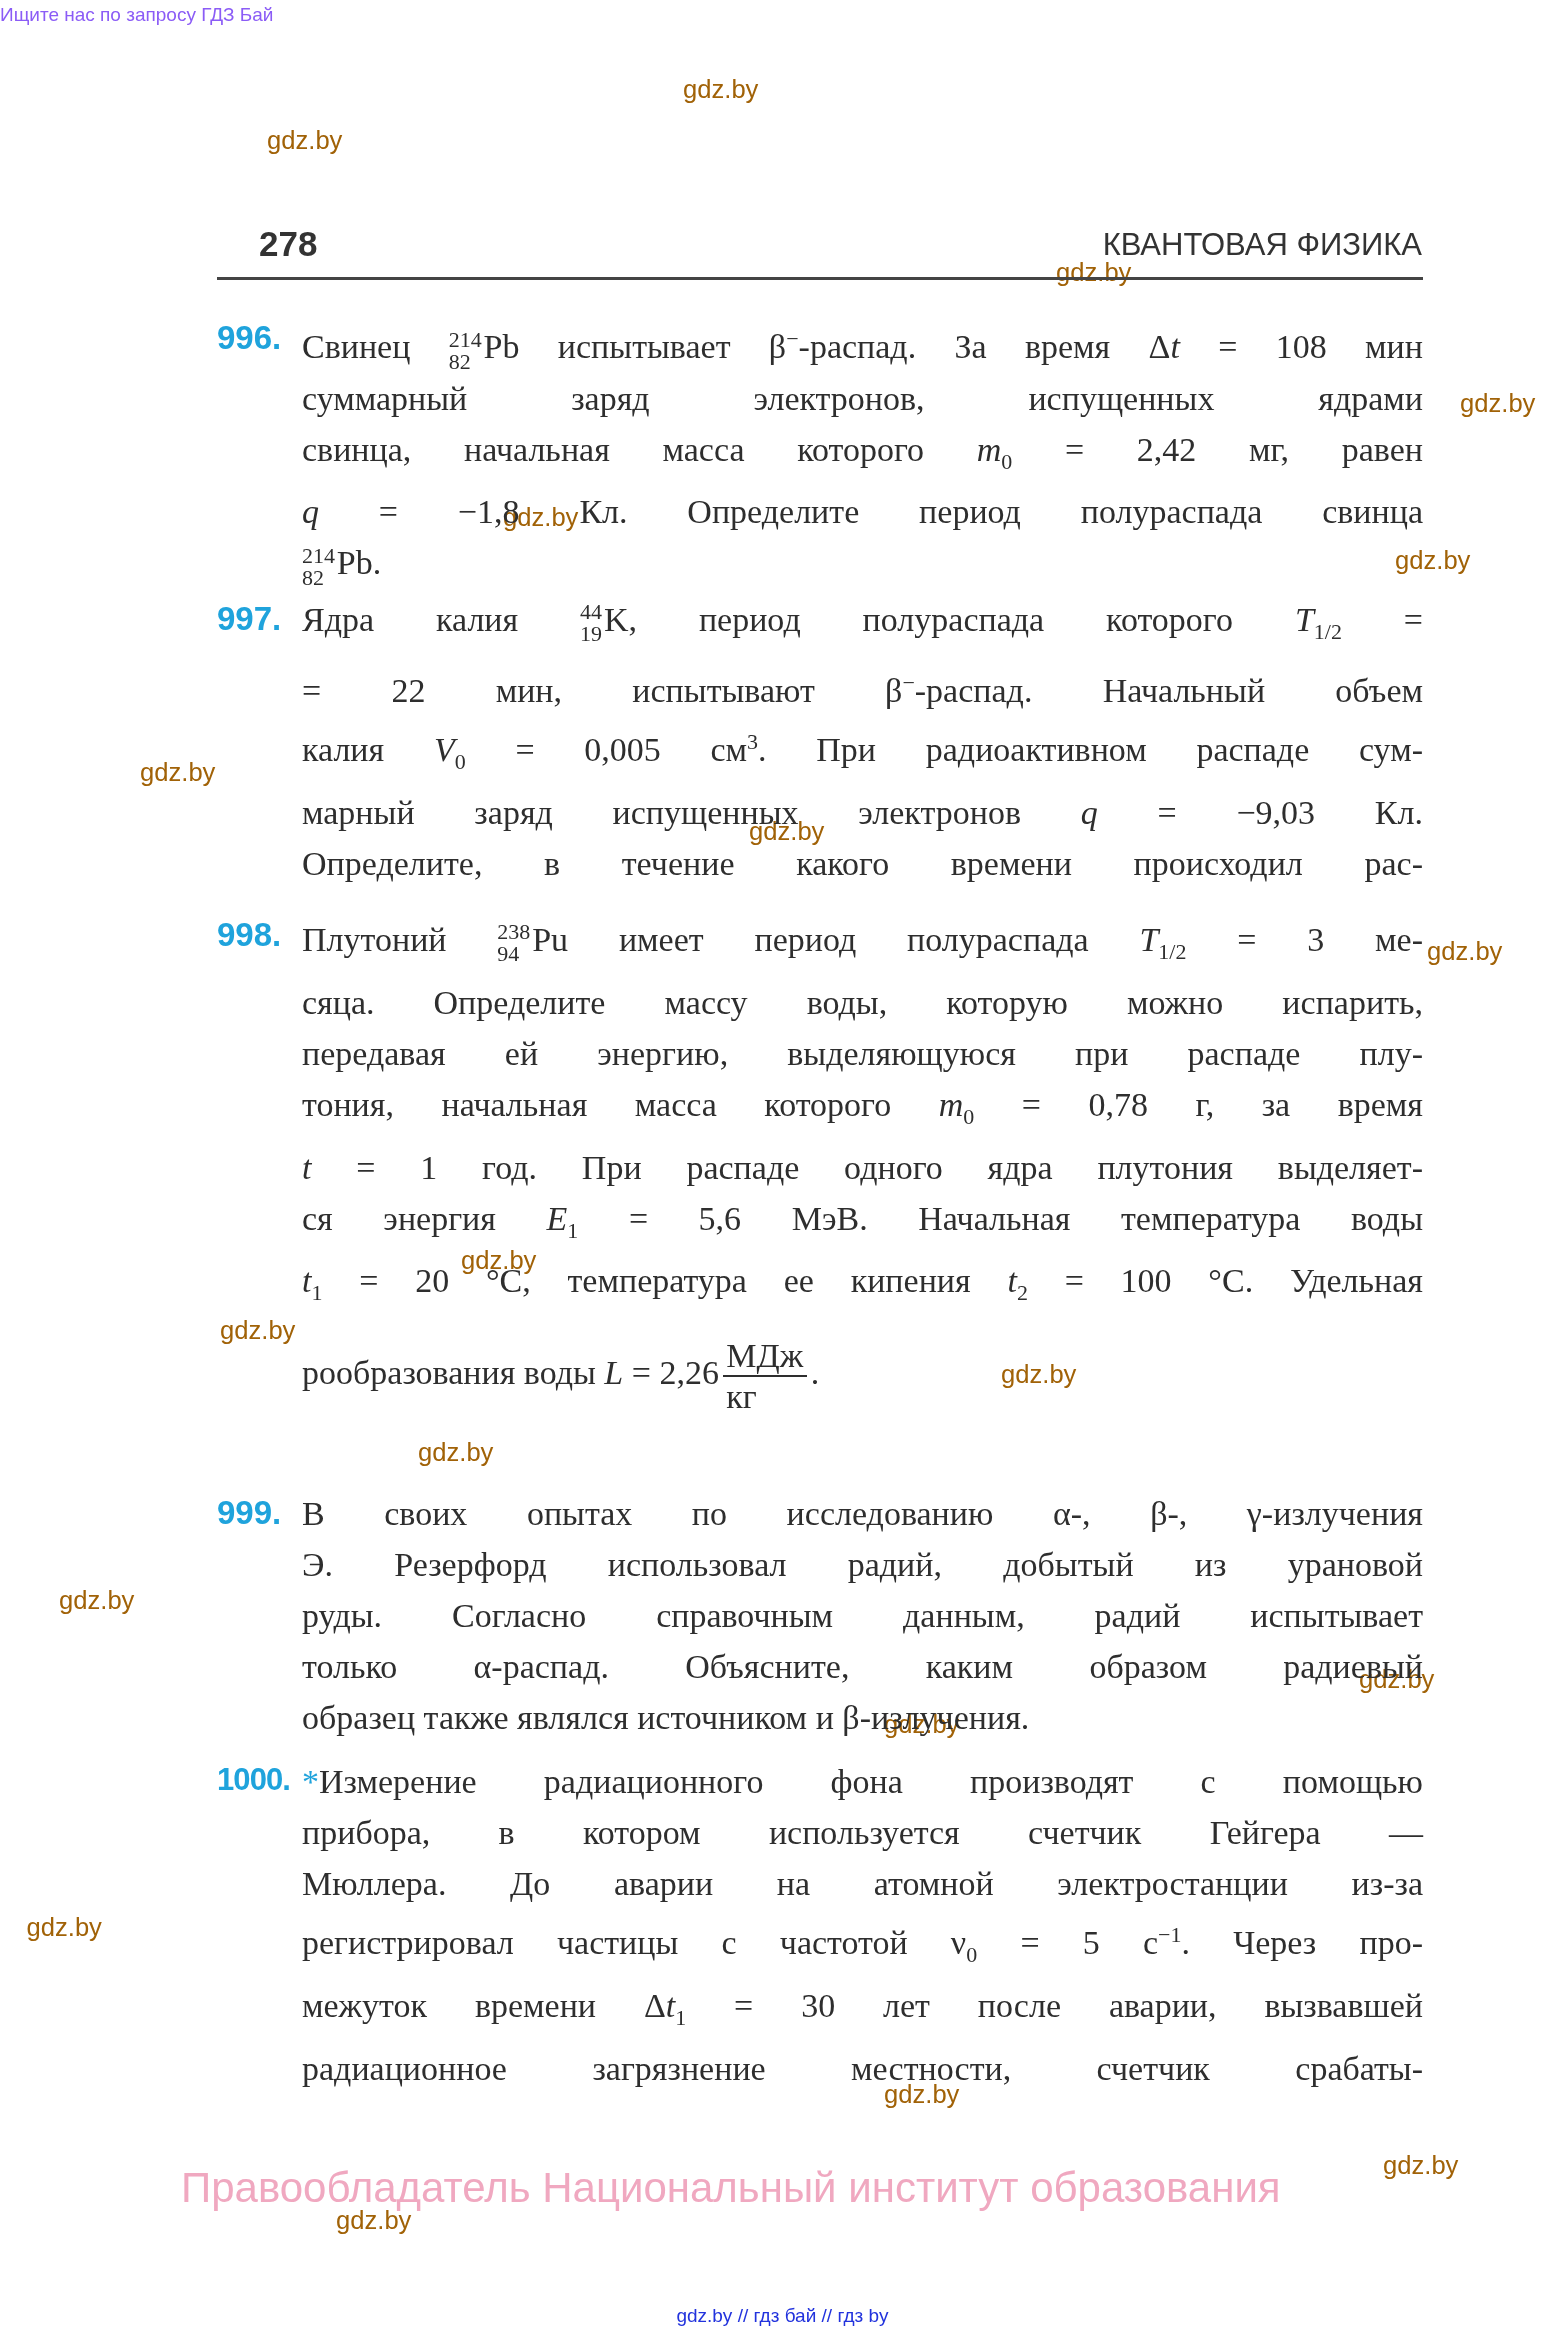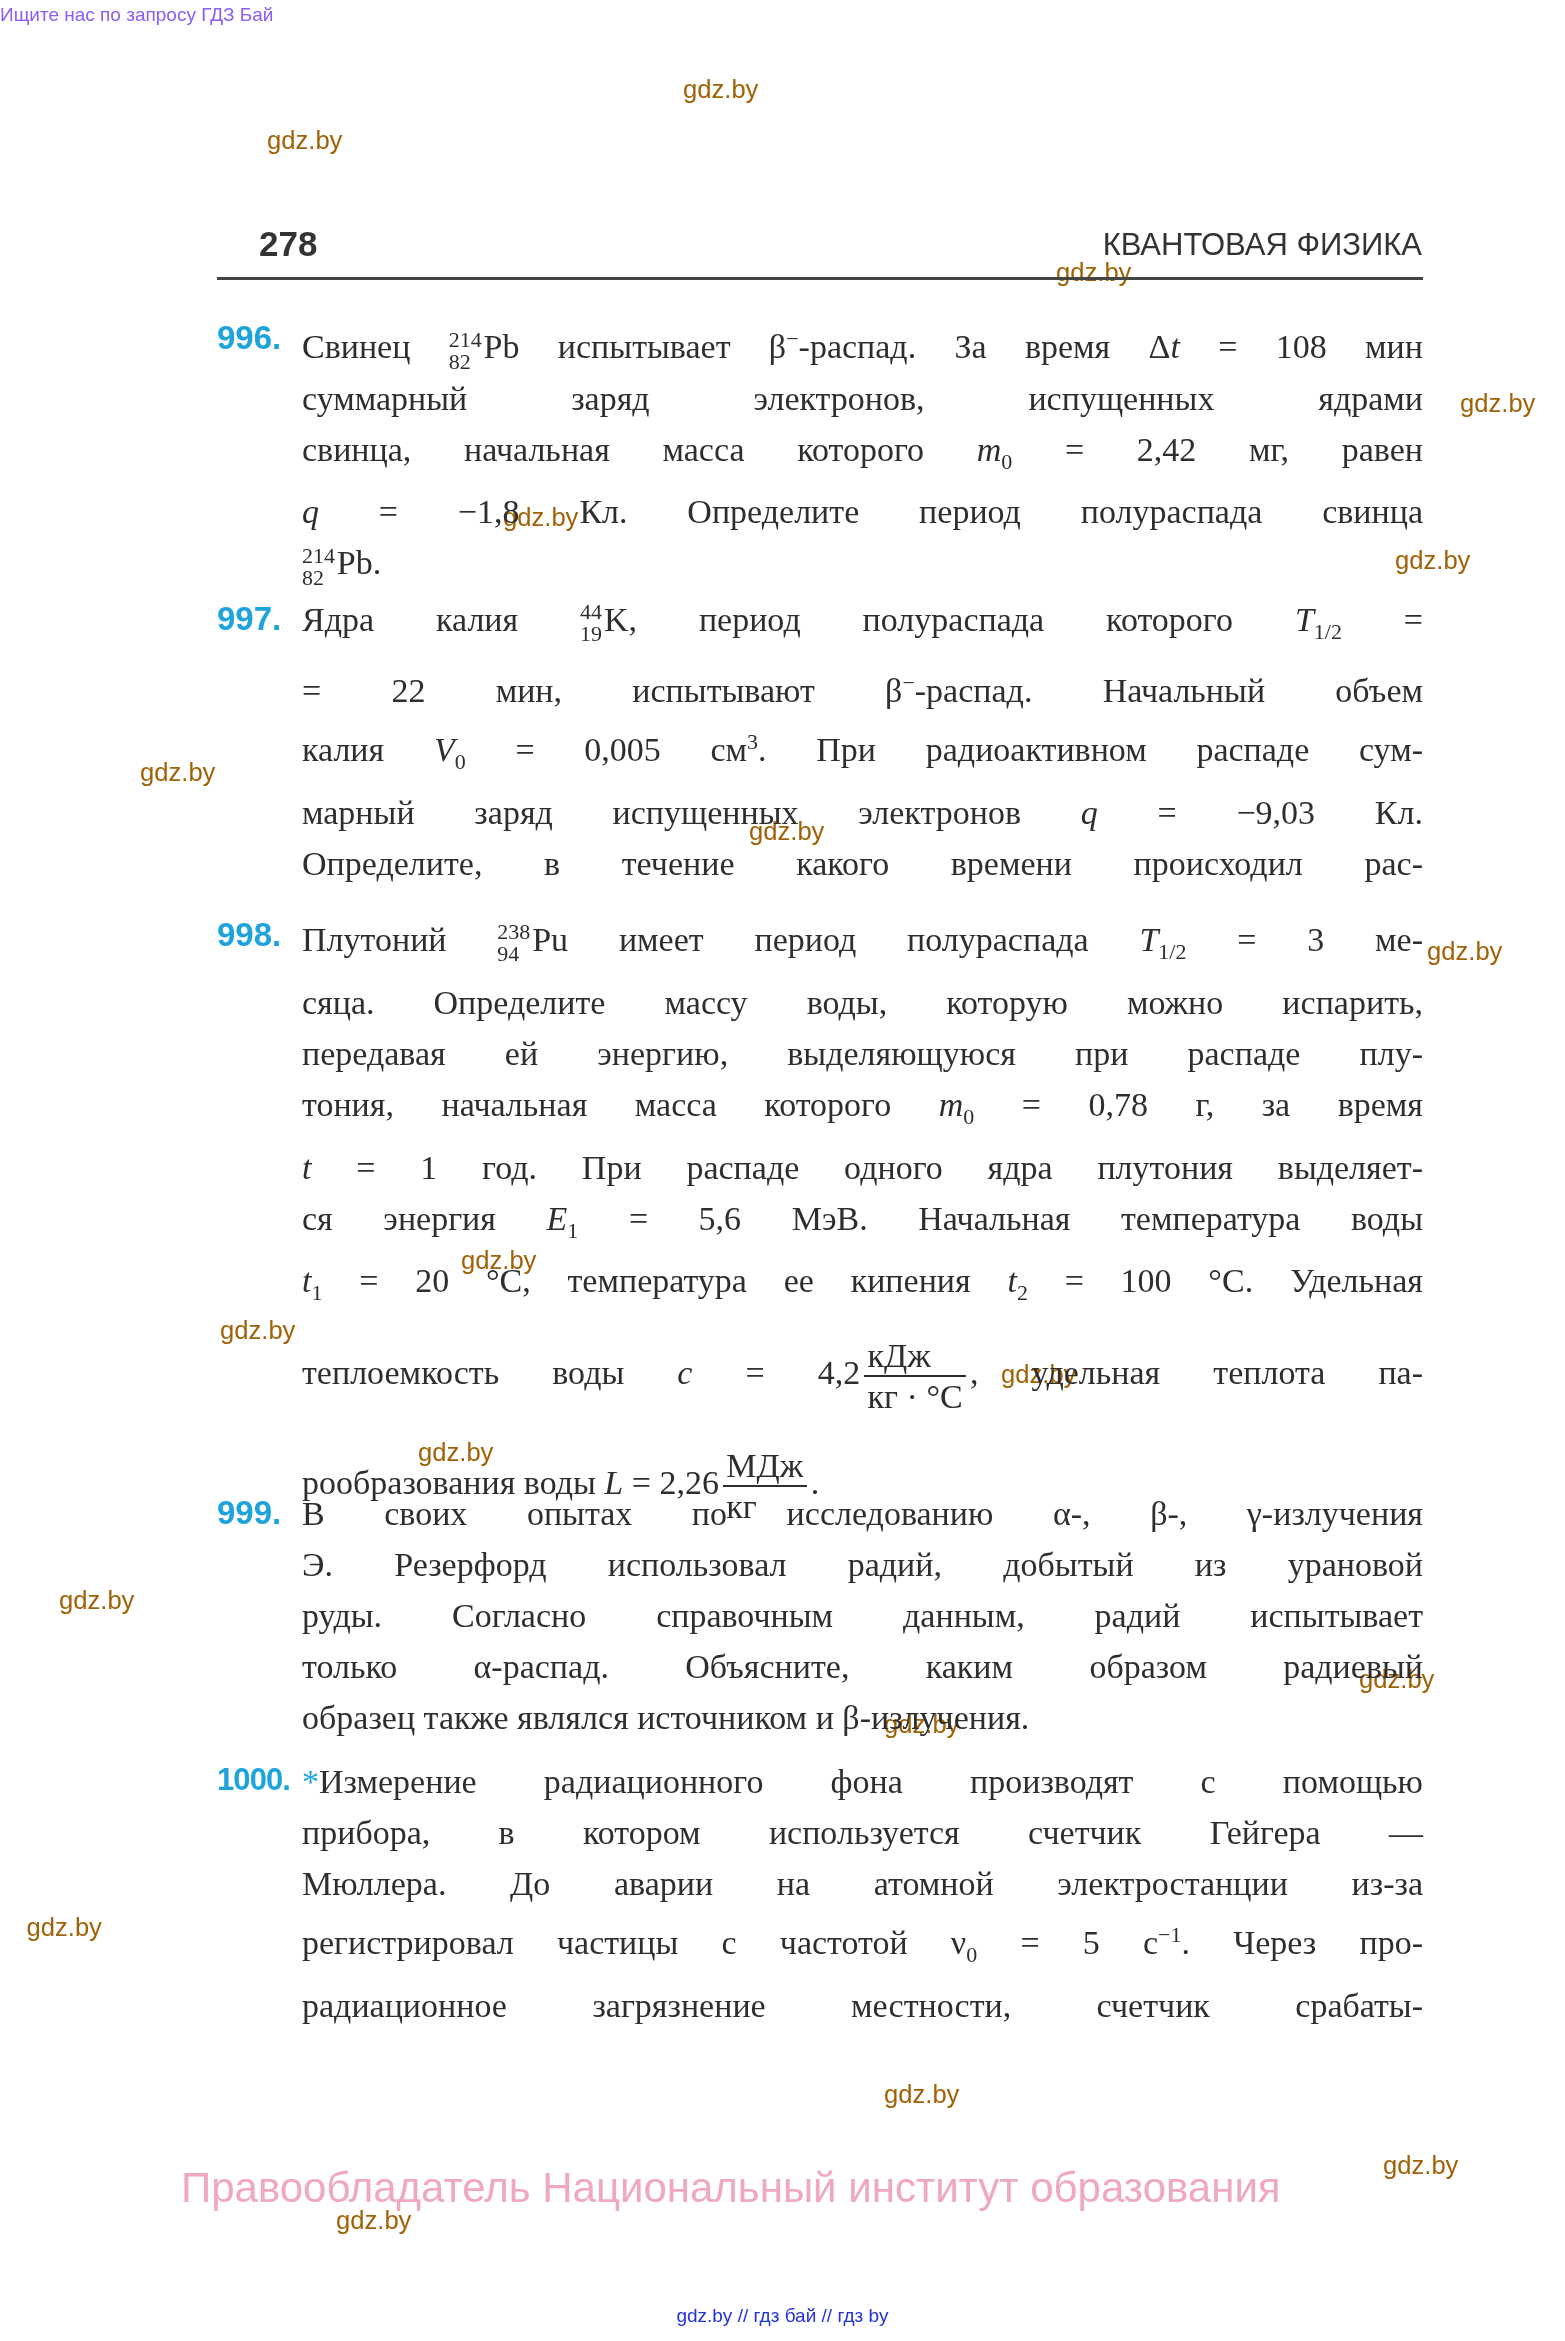--- a/index.html
+++ b/index.html
@@ -84,21 +84,20 @@
 <div class="problem" style="top:914px;">
   <div class="pnum" style="top:2px;">998.</div>
   <div class="ptext">
     <span class="line"><span>Плутоний</span> <span class="nuc"><span class="a">238</span><span class="z">94</span></span><span>Pu</span> <span>имеет период полураспада </span><i>T</i><sub>1/2</sub><span> = 3 ме-</span></span>
     <span class="line">сяца. Определите массу воды, которую можно испарить,</span>
     <span class="line">передавая ей энергию, выделяющуюся при распаде плу-</span>
     <span class="line"><span>тония, начальная масса которого </span><i>m</i><sub>0</sub><span> = 0,78 г, за время</span></span>
     <span class="line"><i>t</i><span> = 1 год. При распаде одного ядра плутония выделяет-</span></span>
     <span class="line"><span>ся энергия </span><i>E</i><sub>1</sub><span> = 5,6 МэВ. Начальная температура воды</span></span>
     <span class="line"><i>t</i><sub>1</sub><span> = 20 °C, температура ее кипения </span><i>t</i><sub>2</sub><span> = 100 °C. Удельная</span></span>
-    <span class="line" style="line-height:110px;"><span>теплоемкость воды </span><i>c</i><span> = 4,2</span><span class="frac"><span class="num">кДж</span><span class="den">кг · °C</span></span><span>, удельная теплота па-</span></span>
     <span class="line last" style="line-height:110px;"><span>рообразования воды </span><i>L</i><span> = 2,26</span><span class="frac"><span class="num">МДж</span><span class="den">кг</span></span><span>.</span></span>
   </div>
 </div>
 
 <div class="problem" style="top:1488px;">
   <div class="pnum" style="top:5.5px;">999.</div>
   <div class="ptext">
     <span class="line">В своих опытах по исследованию α-, β-, γ-излучения</span>
     <span class="line">Э. Резерфорд использовал радий, добытый из урановой</span>
     <span class="line">руды. Согласно справочным данным, радий испытывает</span>
@@ -107,19 +106,20 @@
   </div>
 </div>
 
 <div class="problem" style="top:1756px;">
   <div class="pnum" style="top:5.5px;font-size:31px;letter-spacing:-0.9px;">1000.</div>
   <div class="ptext">
     <span class="line"><span class="star">*</span><span>Измерение радиационного фона производят с помощью</span></span>
     <span class="line">прибора, в котором используется счетчик Гейгера —</span>
     <span class="line">Мюллера. До аварии на атомной электростанции из-за</span>
     <span class="line"><span>регистрировал частицы с частотой ν</span><sub>0</sub><span> = 5 с</span><sup>−1</sup><span>. Через про-</span></span>
+    <span class="line"><span>межуток времени Δ</span><i>t</i><sub>1</sub><span> = 30 лет после аварии, вызвавшей</span></span>
     <span class="line">радиационное загрязнение местности, счетчик срабаты-</span>
   </div>
 </div>
 
 <div class="abs footer-rights">Правообладатель Национальный институт образования</div>
 <div class="abs footer-links">gdz.by  //  гдз бай  //  гдз by</div>
 
 
 </body></html>

